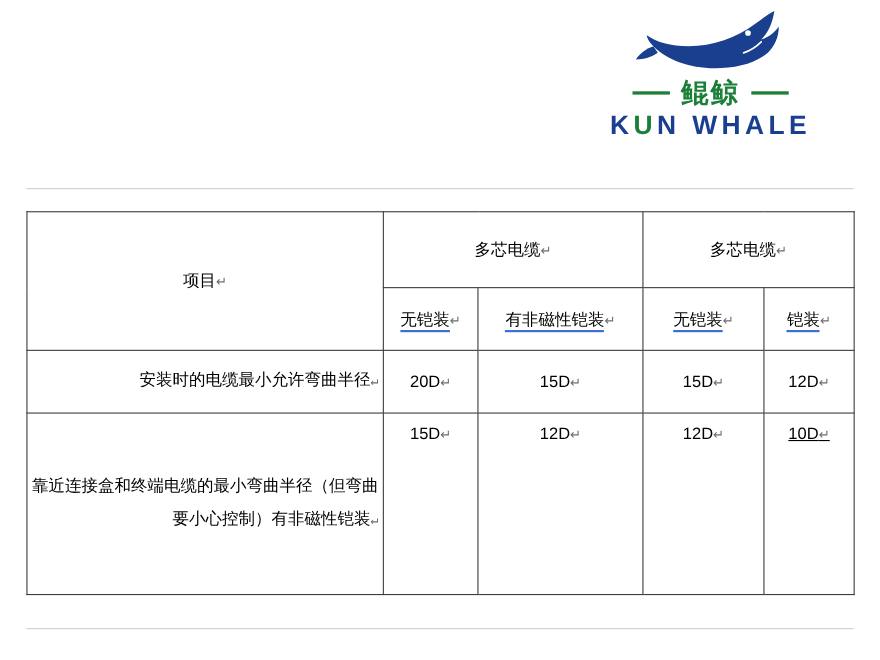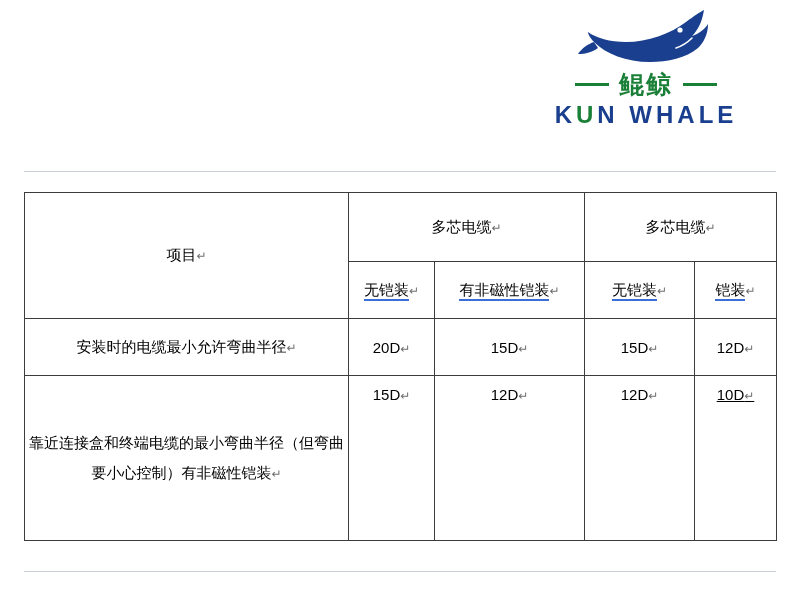--- a/index.html
+++ b/index.html
@@ -91,25 +91,26 @@
     font-size: 15px;
     color: #000;
     padding: 6px 4px;
     vertical-align: middle;
   }
   td.hcell, th.hcell {
     text-align: center;
     font-size: 15.5px;
   }
   td.labelcell {
-    text-align: center;
+    text-align: right;
     padding-left: 10px;
     padding-right: 8px;
     line-height: 2.0;
     font-size: 15px;
+    font-family: Liberation Mono, monospace;
   }
   td.valuecell {
     text-align: center;
     font-size: 15.5px;
   }
   td.toprow { height: 56px; }
   td.subrow { height: 44px; }
   td.datarow1 { height: 44px; }
   td.datarow2 { height: 148px; }
   .under-wave {

